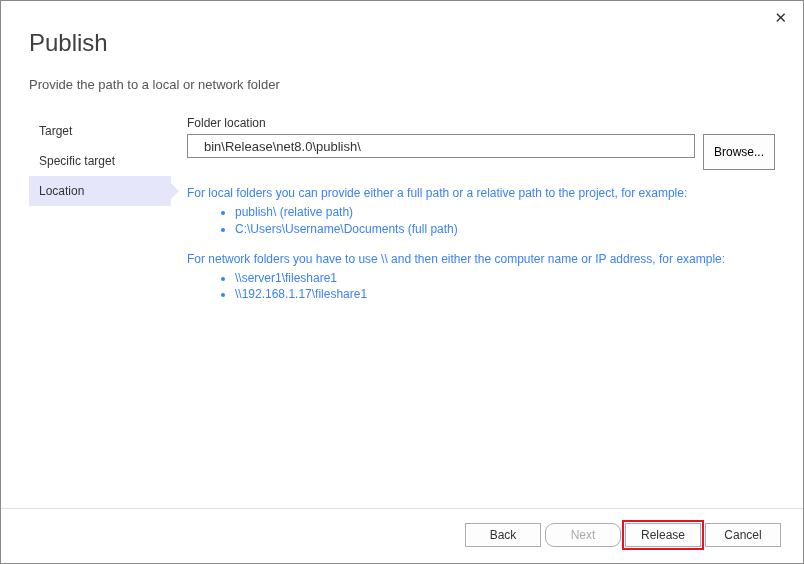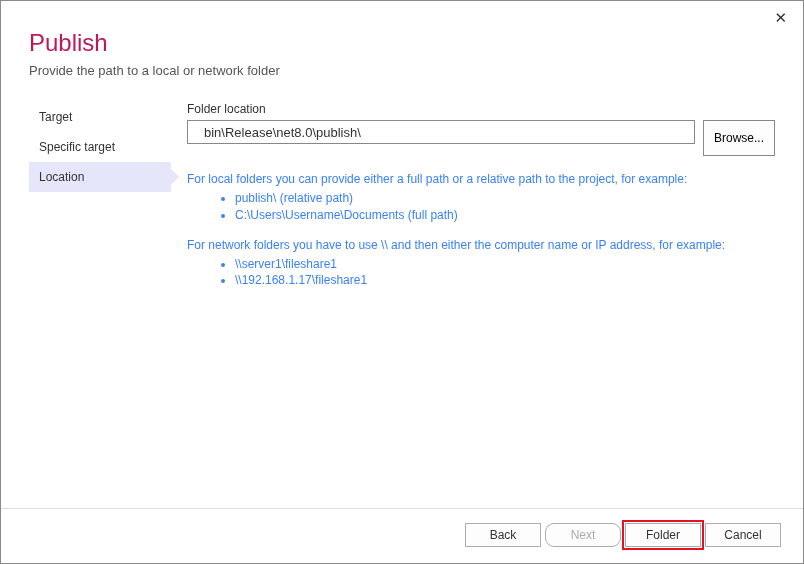--- a/index.html
+++ b/index.html
@@ -27,22 +27,22 @@
       background: none;
       border: none;
       padding: 2px 6px;
     }
     .header {
       padding: 28px 28px 0 28px;
     }
     .title {
       font-size: 24px;
       font-weight: 400;
-      color: #be185d;
-      margin-bottom: 6px;
+      color: #404040;
+      margin-bottom: 20px;
     }
     .subtitle {
       font-size: 13px;
       color: #555;
       margin-bottom: 24px;
     }
     .content {
       display: flex;
       padding: 0 28px;
     }
@@ -198,15 +198,15 @@
       </ul>
     </div>
   </div>
 </div>
 
 <div class="separator"></div>
 
 <div class="button-bar">
   <button class="action-btn">Back</button>
   <button class="action-btn disabled">Next</button>
-  <button class="action-btn highlighted">Folder</button>
+  <button class="action-btn highlighted">Release</button>
   <button class="action-btn">Cancel</button>
 </div>
 
 </body></html>

